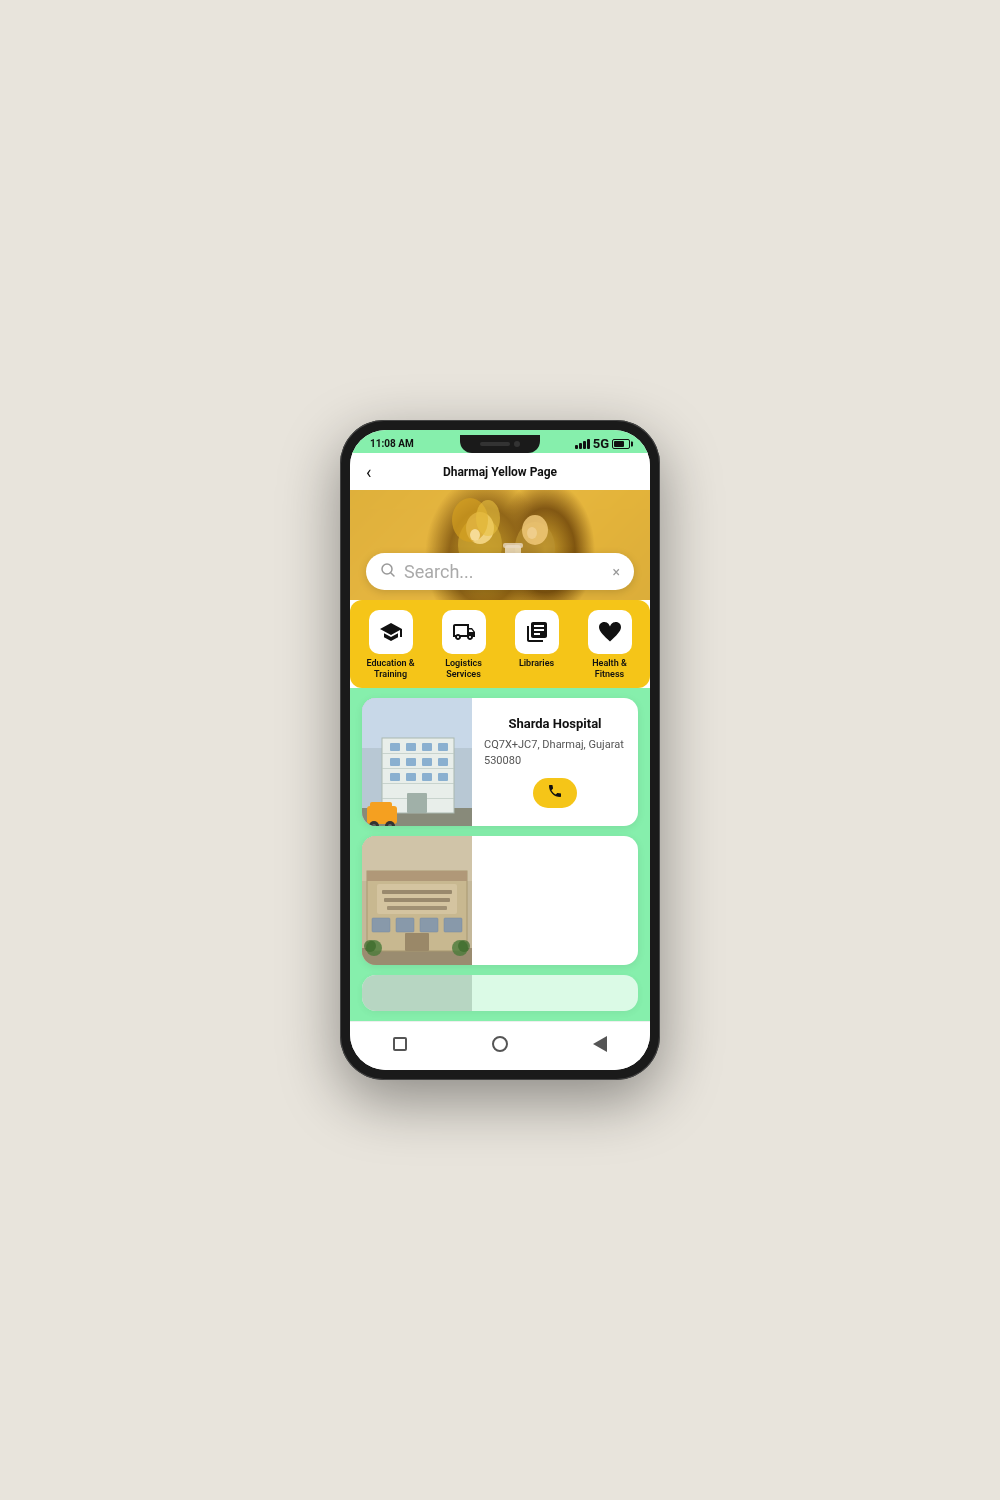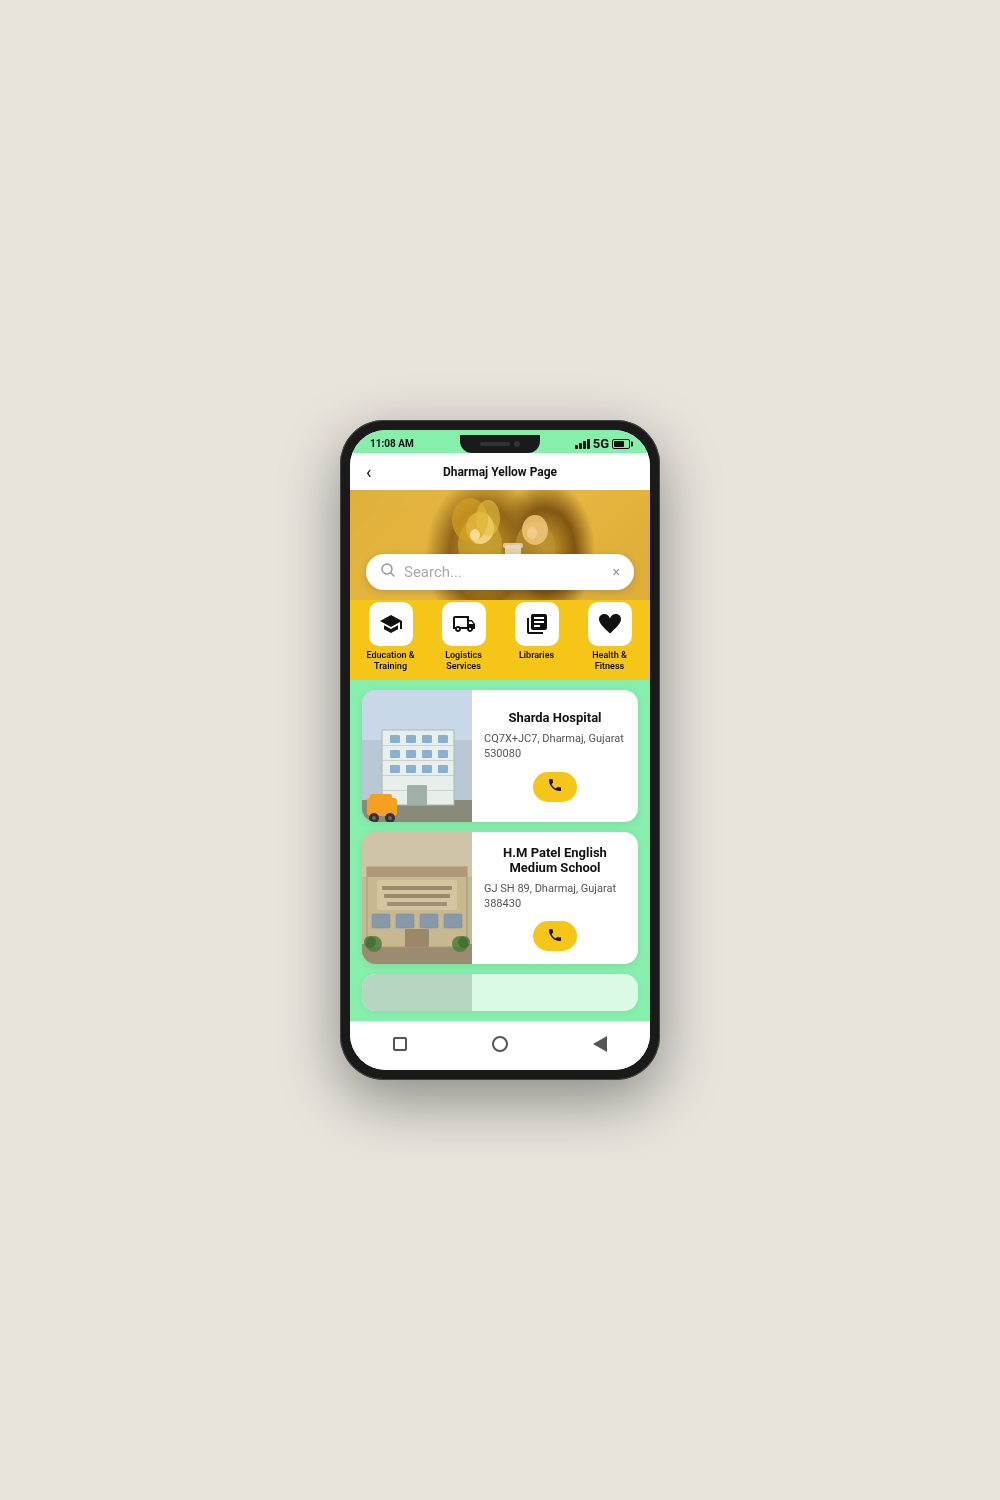--- a/index.html
+++ b/index.html
@@ -209,37 +209,38 @@
       box-shadow: 0 2px 8px rgba(0,0,0,0.15);
     }
 
     .search-icon-svg {
       color: #999;
       flex-shrink: 0;
     }
 
     .search-input-text {
       flex: 1;
-      font-size: 15px;
+      font-size: 18px;
       color: #aaa;
     }
 
     .search-clear {
       color: #999;
       font-size: 14px;
       cursor: pointer;
     }
 
     
     .categories-bar {
       background: #F5C518;
-      padding: 2px 4px 8px;
+      padding: 10px 4px 8px;
       display: flex;
       justify-content: space-around;
       flex-shrink: 0;
+      border-radius: 12px;
     }
 
     .category-item {
       display: flex;
       flex-direction: column;
       align-items: center;
       gap: 4px;
       width: 60px;
       cursor: pointer;
     }
@@ -585,31 +586,20 @@
 
               <rect x="43" y="97" width="24" height="18" fill="#9a8868" rx="1"></rect>
 
               <circle cx="12" cy="112" r="8" fill="#4a7a3a" opacity="0.8"></circle>
               <circle cx="8" cy="110" r="6" fill="#3a6a2a" opacity="0.7"></circle>
               <circle cx="98" cy="112" r="8" fill="#4a7a3a" opacity="0.8"></circle>
               <circle cx="102" cy="110" r="6" fill="#3a6a2a" opacity="0.7"></circle>
             </svg>
           </div>
         </div>
-        <div class="listing-info">
-          <span class="listing-name">H.M Patel English Medium School</span>
-          <span class="listing-address">GJ SH 89, Dharmaj, Gujarat 388430</span>
-          <button class="call-btn">
-            <span class="call-icon">
-              <svg width="16" height="16" viewBox="0 0 24 24" fill="#111">
-                <path d="M6.62 10.79c1.44 2.83 3.76 5.14 6.59 6.59l2.2-2.2c.27-.27.67-.36 1.02-.24 1.12.37 2.33.57 3.57.57.55 0 1 .45 1 1V20c0 .55-.45 1-1 1-9.39 0-17-7.61-17-17 0-.55.45-1 1-1h3.5c.55 0 1 .45 1 1 0 1.25.2 2.45.57 3.57.11.35.03.74-.25 1.02l-2.2 2.2z"></path>
-              </svg>
-            </span>
-          </button>
-        </div>
       </div>
 
       <div class="listing-card" style="height:40px;overflow:hidden;opacity:0.7">
         <div class="listing-image" style="background:#ccc;"></div>
         <div class="listing-info"></div>
       </div>
 
     </div>
 
     <div class="bottom-nav">

